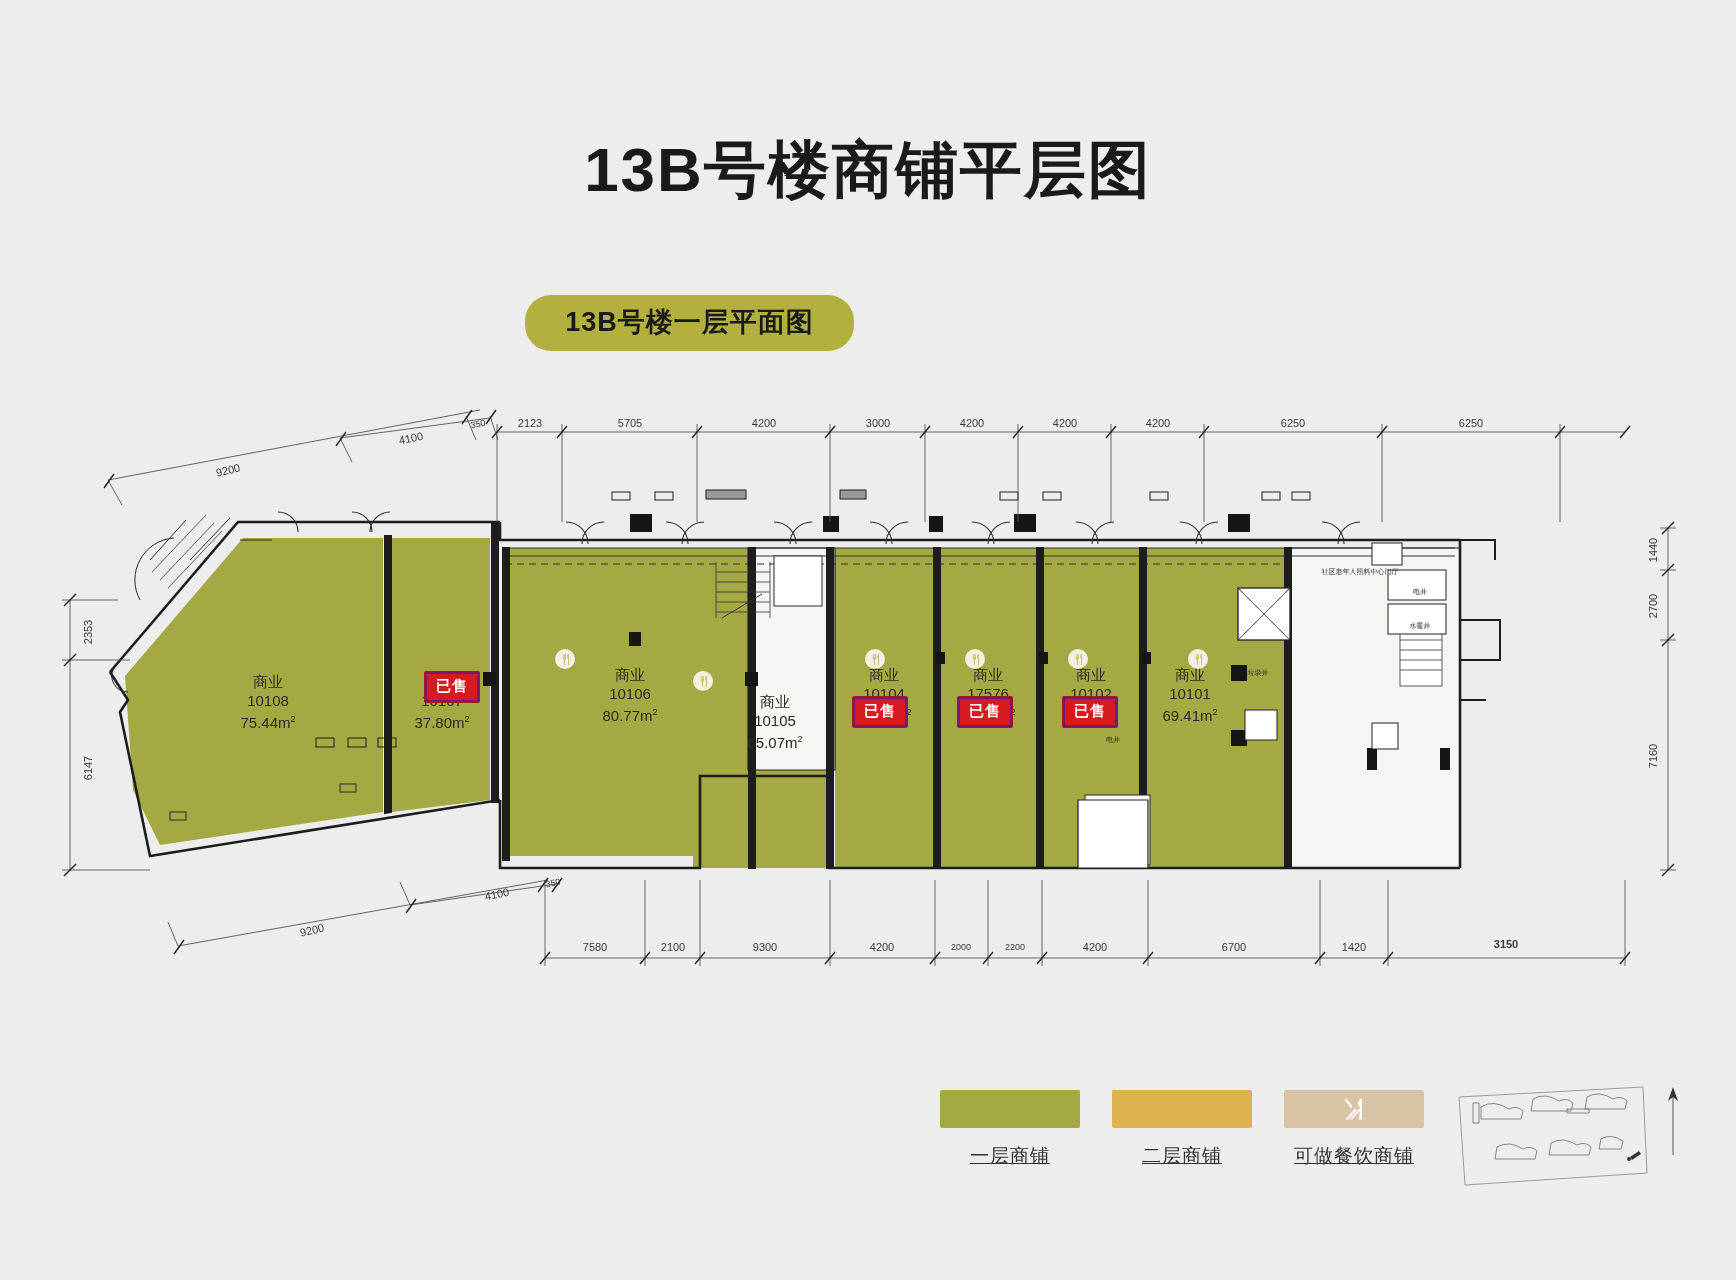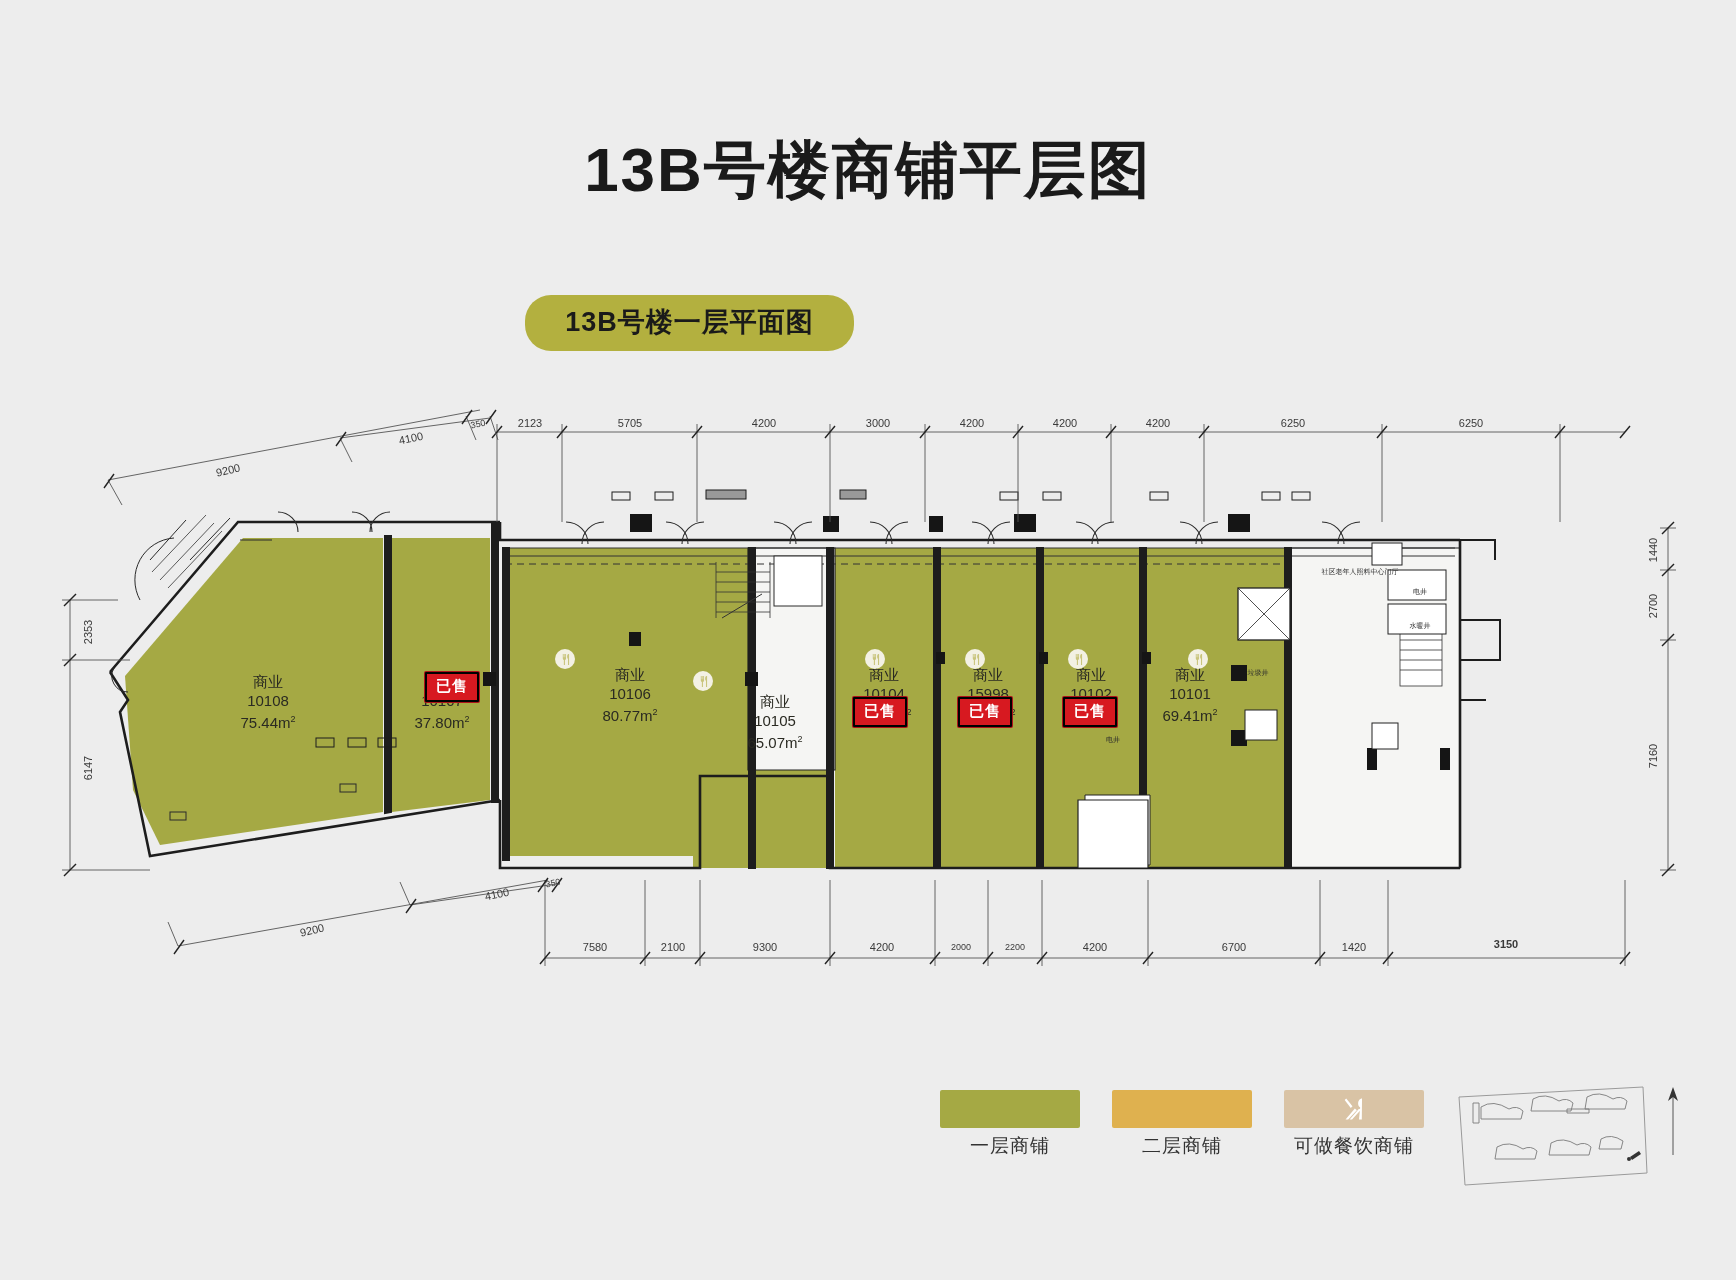--- a/index.html
+++ b/index.html
@@ -46,21 +46,21 @@
     pointer-events: none;
   }
   .unit-label .ln { display: block; }
   .unit-label .area sup { font-size: 9px; vertical-align: super; }
 
   
   .sold-badge {
     position: absolute;
     transform: translateX(-50%);
     background: #d71920;
-    border: 2px solid #000000;
+    border: 2px solid #701a75;
     color: #ffffff;
     font-size: 15px;
     font-weight: 700;
     padding: 3px 9px 4px 9px;
     letter-spacing: 1px;
     border-radius: 1px;
     box-shadow: 0 0 0 1px #b01319;
   }
 
   
@@ -103,25 +103,26 @@
     left: 940px; top: 1090px;
     display: flex; align-items: flex-start; gap: 32px;
   }
   .legend-item { width: 140px; text-align: center; }
   .legend-swatch {
     width: 140px; height: 38px; border-radius: 2px;
     display: flex; align-items: center; justify-content: center;
   }
   .legend-swatch svg { width: 26px; height: 26px; }
   .legend-label {
-    margin-top: 5px;
+    margin-top: 15px;
     font-size: 19px;
     color: #333;
     letter-spacing: 1px;
     white-space: nowrap;
+    text-decoration: underline;
   }
 
   
   .keymap { position: absolute; left: 1455px; top: 1085px; }
   .compass { position: absolute; left: 1655px; top: 1085px; }
 </style>
 </head>
 <body>
 
 <div id="page">
@@ -466,21 +467,21 @@
   </div>
 
   <div class="unit-label" style="left:884px; top:665px;">
     <span class="ln">商业</span>
     <span class="ln">10104</span>
     <span class="ln area"><span>49.53m</span><sup>2</sup></span>
   </div>
 
   <div class="unit-label" style="left:988px; top:665px;">
     <span class="ln">商业</span>
-    <span class="ln">15998</span>
+    <span class="ln">17576</span>
     <span class="ln area"><span>45.66m</span><sup>2</sup></span>
   </div>
 
   <div class="unit-label" style="left:1091px; top:665px;">
     <span class="ln">商业</span>
     <span class="ln">10102</span>
     <span class="ln area"><span>49.53m</span><sup>2</sup></span>
   </div>
 
   <div class="unit-label" style="left:1190px; top:665px;">

